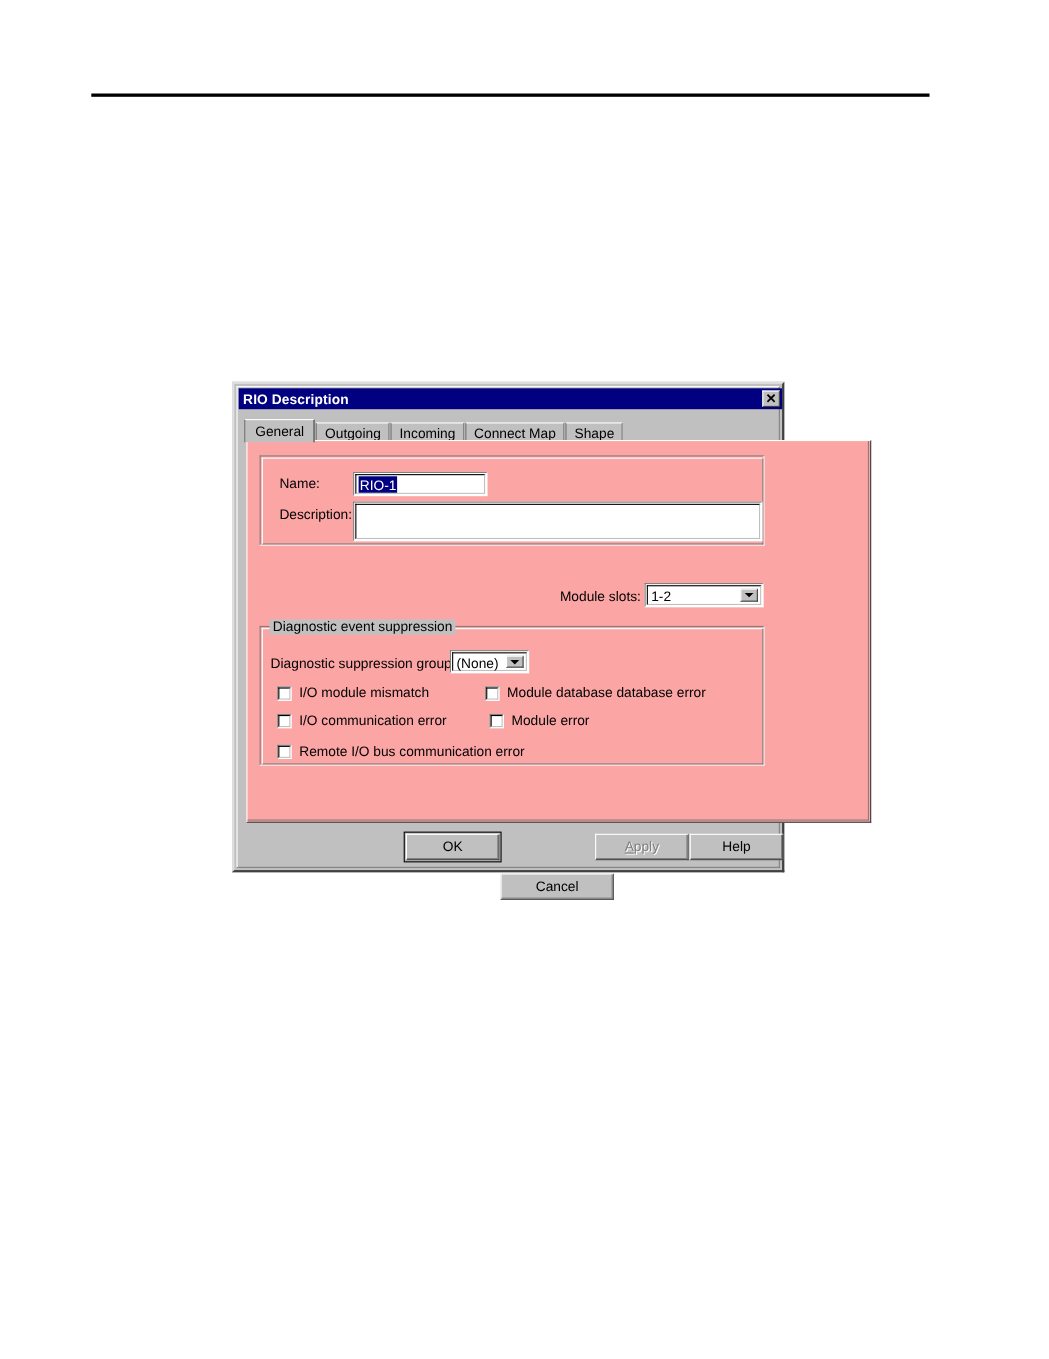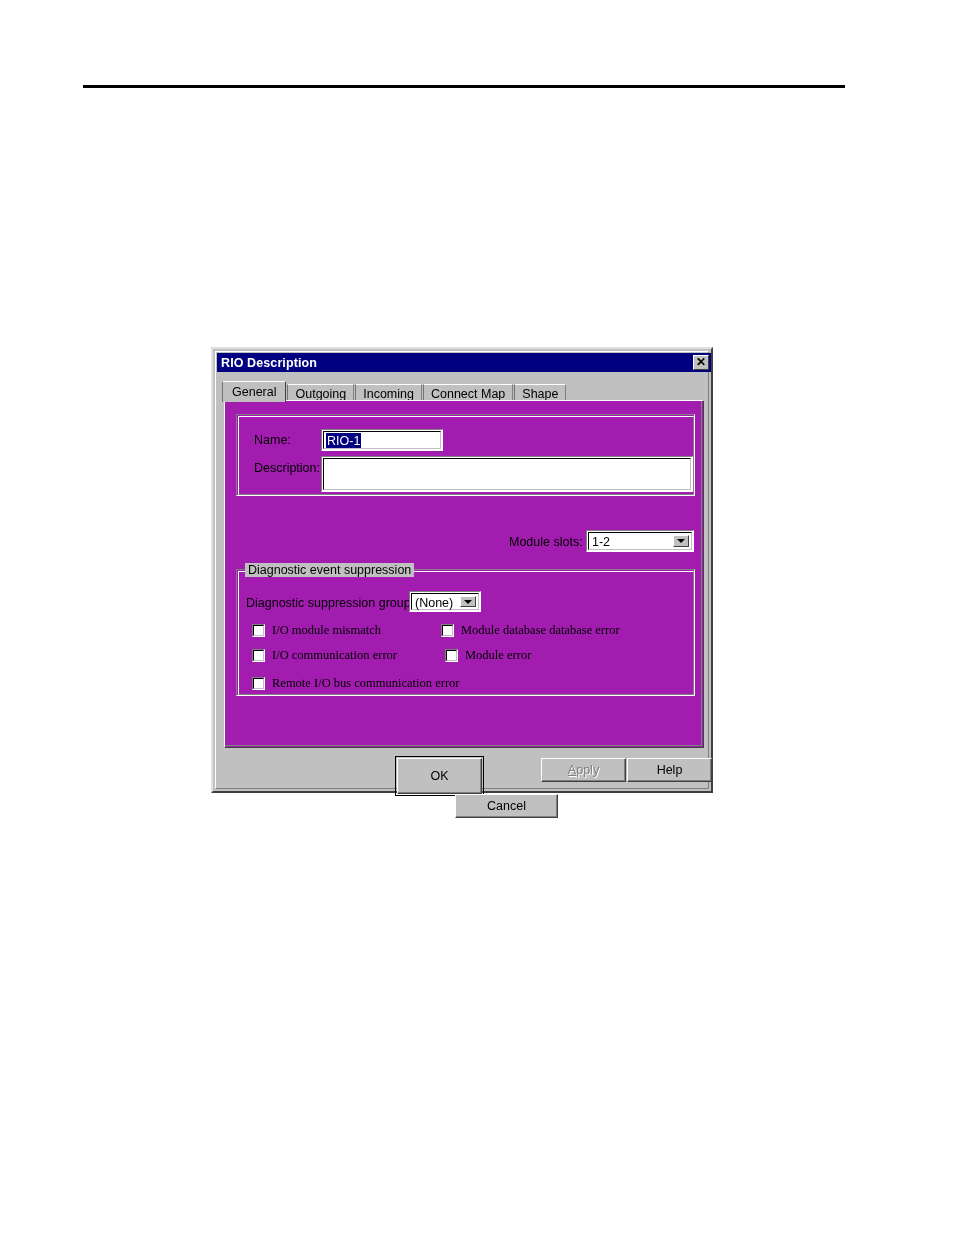--- a/index.html
+++ b/index.html
@@ -125,23 +125,23 @@
     padding: 0 9px;
     z-index: 3;
     border-right: 1px solid #404040;
   }
 
   
   .tab-panel {
     position: absolute;
     left: 11px;
     top: 51px;
-    width: 480px;
+    width: 568px;
     height: 348px;
-    background: #a21caf;
+    background: #fca5a5;
     border-top: 1px solid #ffffff;
     border-left: 1px solid #ffffff;
     border-right: 1px solid #404040;
     border-bottom: 1px solid #404040;
     box-sizing: border-box;
   }
   .tab-panel-bevel {
     position: absolute;
     left: 0; top: 0; right: 1px; bottom: 1px;
     border-right: 1px solid #808080;
@@ -275,21 +275,20 @@
     border-right: 4px solid transparent;
     border-top: 4px solid #000000;
   }
 
   
   .checkrow {
     position: absolute;
     display: flex;
     align-items: center;
     white-space: nowrap;
-    font-family: Liberation Serif, serif;
   }
   .checkbox {
     width: 13px;
     height: 13px;
     background: #ffffff;
     border-top: 1px solid #808080;
     border-left: 1px solid #808080;
     border-right: 1px solid #ffffff;
     border-bottom: 1px solid #ffffff;
     box-sizing: border-box;
@@ -438,21 +437,21 @@
       <span class="checkbox"></span>
       <span class="checkrow-label">Module error</span>
     </div>
 
     <div class="checkrow" style="left:27px; top:275px;">
       <span class="checkbox"></span>
       <span class="checkrow-label">Remote I/O bus communication error</span>
     </div>
   </div>
 
-  <div class="btn default-btn" style="left:156px; top:409px; width:85px; height:36px;margin-left:28px;">
+  <div class="btn default-btn" style="left:156px; top:409px; width:85px; height:24px;">
     <span class="btn-bevel"></span>
     <span class="btn-label">OK</span>
   </div>
 
   <div class="btn" style="left:242px; top:409px; width:103px; height:24px;margin-top:36px;">
     <span class="btn-bevel"></span>
     <span class="btn-label">Cancel</span>
   </div>
 
   <div class="btn disabled" style="left:328px; top:409px; width:85px; height:24px;">

